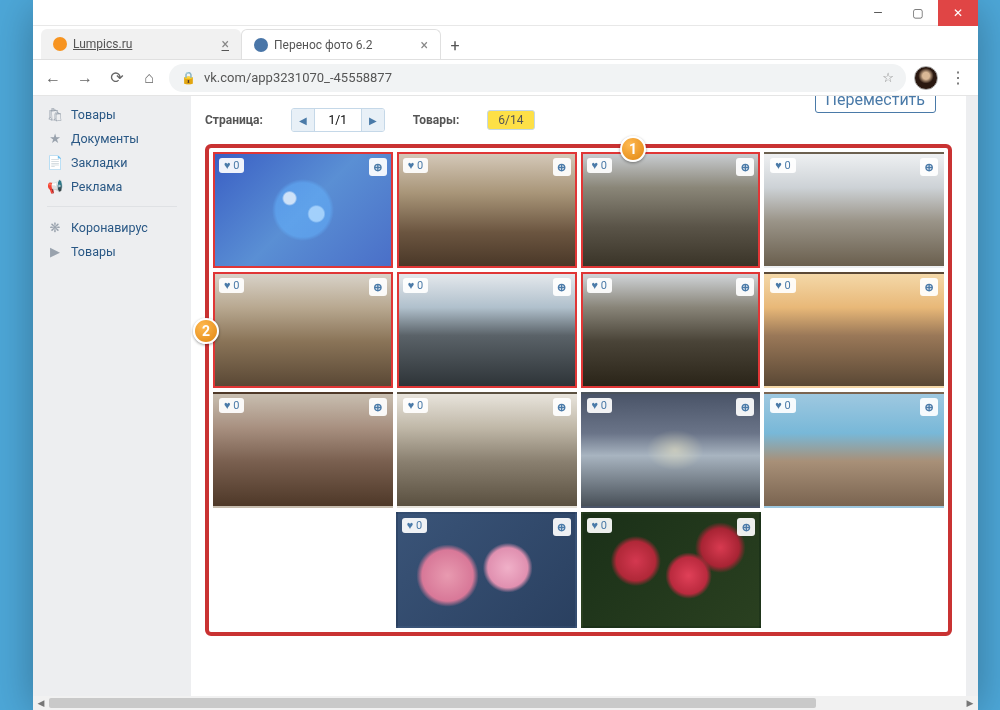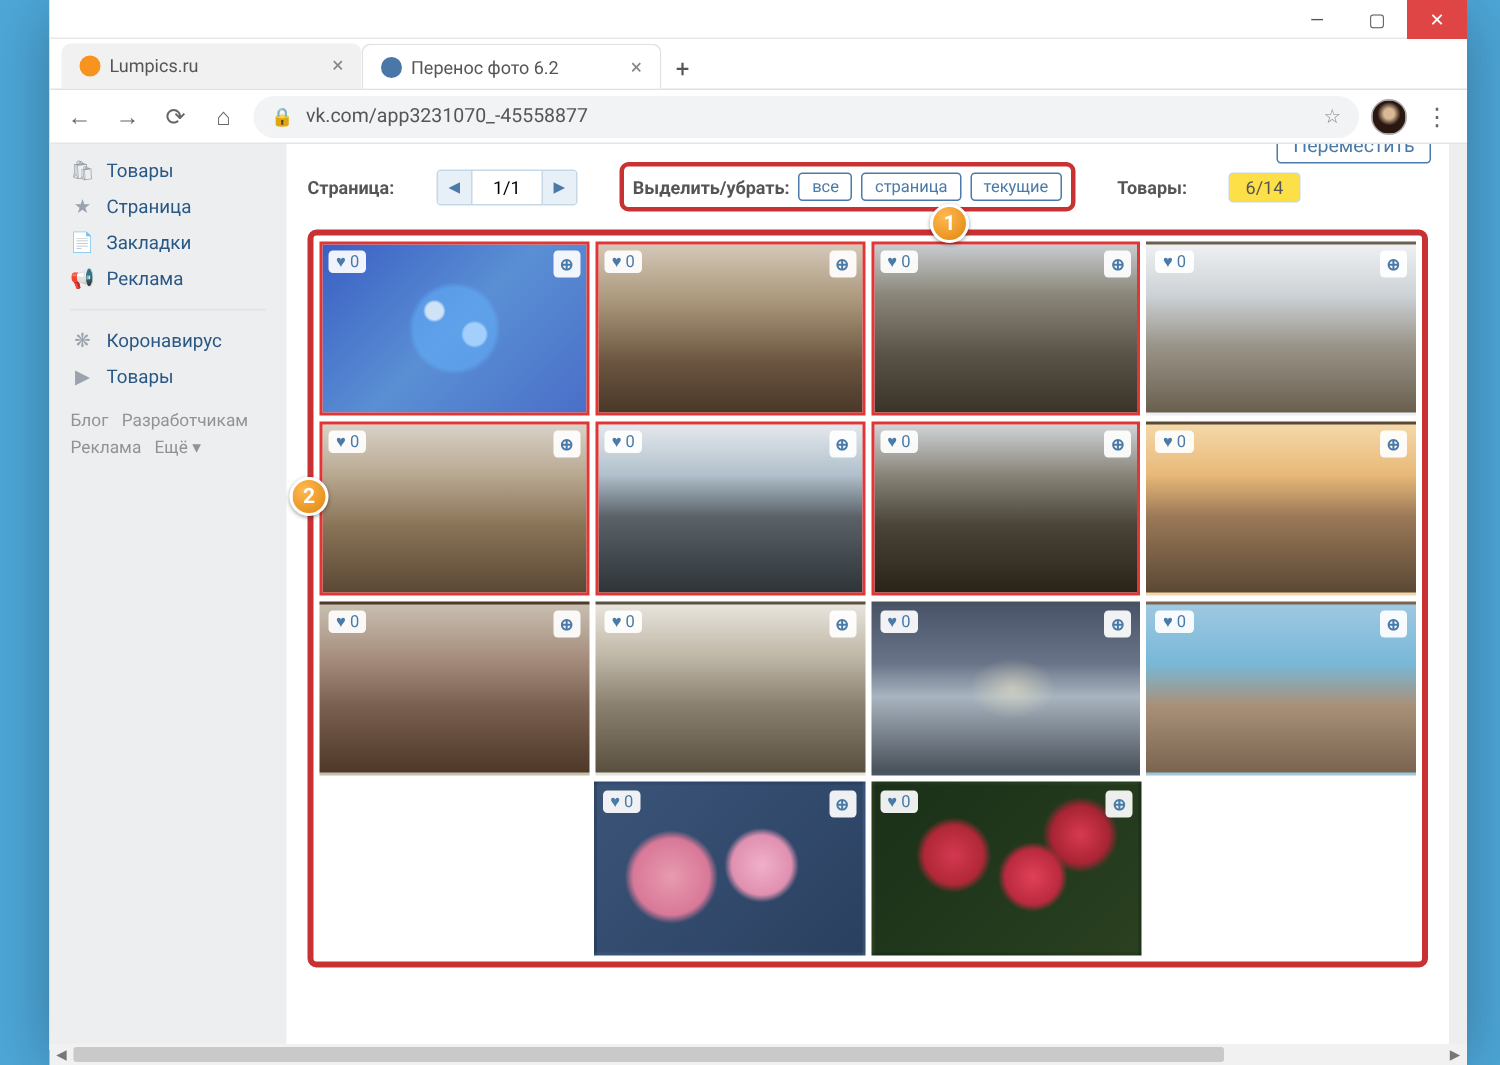--- a/index.html
+++ b/index.html
@@ -4,21 +4,21 @@
 <style>
 * { margin: 0; padding: 0; box-sizing: border-box; font-family: -apple-system, BlinkMacSystemFont, "Segoe UI", Roboto, Arial, sans-serif; }
 body { background: #4da7d8; width: 1000px; height: 710px; overflow: hidden; position: relative; }
 .window { position: absolute; left: 33px; top: 0; width: 945px; height: 700px; background: #fff; box-shadow: 0 10px 40px rgba(0,0,0,0.3); display: flex; flex-direction: column; }
 .titlebar { height: 26px; background: #fff; display: flex; justify-content: flex-end; align-items: center; border-bottom: 1px solid #e8e8e8; }
 .win-btn { width: 40px; height: 26px; display: flex; align-items: center; justify-content: center; color: #555; font-size: 12px; cursor: pointer; }
 .win-close { background: #e04545; color: #fff; }
 .tabs { height: 34px; background: #fff; display: flex; align-items: flex-end; padding-left: 8px; border-bottom: 1px solid #e0e0e0; }
 .tab { height: 30px; display: flex; align-items: center; padding: 0 12px; font-size: 12px; color: #555; border-radius: 6px 6px 0 0; max-width: 220px; min-width: 200px; position: relative; }
 .tab.active { background: #fff; border: 1px solid #e0e0e0; border-bottom: none; }
-.tab.inactive { background: #f1f1f1; }
+.tab.inactive { background: #f1f1f1; text-decoration: underline; }
 .tab-fav { width: 14px; height: 14px; margin-right: 6px; border-radius: 50%; flex-shrink: 0; }
 .tab-close { margin-left: auto; color: #888; font-size: 14px; cursor: pointer; padding-left: 6px; }
 .tab-add { width: 28px; height: 28px; display: flex; align-items: center; justify-content: center; color: #555; font-size: 16px; cursor: pointer; }
 .addr { height: 36px; display: flex; align-items: center; padding: 0 8px; gap: 8px; background: #fff; border-bottom: 1px solid #e5e5e5; }
 .nav-ico { width: 24px; height: 24px; display: flex; align-items: center; justify-content: center; color: #666; cursor: pointer; font-size: 16px; }
 .url-box { flex: 1; height: 28px; background: #f1f3f4; border-radius: 14px; display: flex; align-items: center; padding: 0 12px; font-size: 13px; color: #555; gap: 8px; }
 .lock { color: #666; font-size: 12px; }
 .star { color: #888; cursor: pointer; }
 .avatar { width: 24px; height: 24px; border-radius: 50%; background: radial-gradient(circle at 50% 40%, #d9b896 20%, #2a1810 45%); border: 1px solid #aaa; cursor: pointer; }
 .dots { color: #666; cursor: pointer; font-size: 16px; padding: 0 4px; }
@@ -31,21 +31,21 @@
 .side-footer span { margin-right: 6px; cursor: pointer; }
 .main { flex: 1; background: #fff; margin: 0 12px 0 0; padding: 8px 14px; overflow-y: auto; position: relative; }
 .controls { display: flex; align-items: center; gap: 28px; font-size: 12px; color: #555; margin-bottom: 12px; flex-wrap: wrap; padding-top: 4px; }
 .ctrl-label { font-weight: bold; }
 .pager { display: flex; align-items: center; border: 1px solid #c5d8e8; border-radius: 3px; overflow: hidden; }
 .pg-btn { width: 22px; height: 22px; background: #e8f0f7; display: flex; align-items: center; justify-content: center; color: #4a7aa8; cursor: pointer; font-size: 10px; }
 .pg-val { width: 48px; height: 22px; text-align: center; border: none; font-size: 12px; border-left: 1px solid #c5d8e8; border-right: 1px solid #c5d8e8; }
 .sel-group { border: 3px solid #c93232; border-radius: 6px; padding: 4px 6px; display: flex; align-items: center; gap: 6px; }
 .chip { border: 1px solid #4a7aa8; color: #4a7aa8; padding: 2px 8px; border-radius: 3px; font-size: 11px; cursor: pointer; background: #fff; }
 .sel-count { border: 1px solid #c5d8e8; padding: 2px 10px; border-radius: 3px; font-size: 12px; background: #fde047; }
-.move-btn { border: 1px solid #4a7aa8; color: #4a7aa8; padding: 3px 10px; border-radius: 3px; font-size: 13px; cursor: pointer; background: #fff; position: absolute; right: 12px; top: -10px; }
+.move-btn { border: 1px solid #4a7aa8; color: #4a7aa8; padding: 3px 10px; border-radius: 3px; font-size: 16px; cursor: pointer; background: #fff; position: absolute; right: 30px; top: -10px; }
 .grid-wrap { border: 4px solid #c93232; border-radius: 6px; padding: 4px; }
 .grid { display: grid; grid-template-columns: repeat(4, 1fr); gap: 4px; }
 .thumb { position: relative; height: 116px; background: #ccc; border: 2px solid transparent; cursor: pointer; overflow: hidden; }
 .thumb.sel { border-color: #e03636; }
 .thumb-like { position: absolute; top: 4px; left: 4px; background: rgba(255,255,255,0.92); padding: 1px 5px; border-radius: 3px; font-size: 11px; color: #4a7aa8; display: flex; align-items: center; gap: 2px; z-index: 2; }
 .thumb-zoom { position: absolute; top: 4px; right: 4px; width: 18px; height: 18px; background: rgba(255,255,255,0.92); border-radius: 3px; display: flex; align-items: center; justify-content: center; color: #4a7aa8; font-size: 11px; font-weight: bold; z-index: 2; }
 .row2 { grid-template-columns: 1fr 1fr; justify-content: center; display: grid; gap: 4px; width: 50%; margin: 4px auto 0; }
 .row2 .thumb { height: 116px; }
 .badge { position: absolute; width: 26px; height: 26px; border-radius: 50%; background: radial-gradient(circle at 35% 30%, #ffb950, #e08510); border: 2px solid #fff; color: #fff; font-weight: bold; font-size: 14px; display: flex; align-items: center; justify-content: center; box-shadow: 0 1px 3px rgba(0,0,0,0.4); z-index: 50; }
 .badge1 { left: 620px; top: 136px; }
@@ -113,64 +113,52 @@
 
   <div class="content">
 
     <div class="sidebar">
       <div class="side-item">
           <span class="side-ico">🛍</span>
           <span>Товары</span>
         </div>
       <div class="side-item">
           <span class="side-ico">★</span>
-          <span>Страница</span>
+          <span>Документы</span>
         </div>
       <div class="side-item">
           <span class="side-ico">📄</span>
           <span>Закладки</span>
         </div>
       <div class="side-item">
           <span class="side-ico">📢</span>
           <span>Реклама</span>
         </div>
       <div class="side-sep"></div>
       <div class="side-item">
           <span class="side-ico">❋</span>
           <span>Коронавирус</span>
         </div>
       <div class="side-item">
           <span class="side-ico">▶</span>
           <span>Товары</span>
         </div>
-      <div class="side-footer">
-        <span>Блог</span>
-        <span>Разработчикам</span><br>
-        <span>Реклама</span>
-        <span>Ещё ▾</span>
-      </div>
     </div>
 
     <div class="main">
       <div class="move-btn">Переместить</div>
 
       <div class="controls">
         <span class="ctrl-label">Страница:</span>
         <div class="pager">
           <span class="pg-btn">◀</span>
           <input class="pg-val" value="1/1" style="">
           <span class="pg-btn">▶</span>
         </div>
 
-        <div class="sel-group">
-          <span class="ctrl-label">Выделить/убрать:</span>
-          <span class="chip">все</span>
-          <span class="chip">страница</span>
-          <span class="chip">текущие</span>
-        </div>
 
         <span class="ctrl-label">Товары:</span>
         <span class="sel-count">6/14</span>
       </div>
 
       <div class="grid-wrap">
         <div class="grid" id="grid">
             <div class="thumb sel bg1">
               <span class="thumb-like">♥ 0</span>
               <span class="thumb-zoom">⊕</span>

